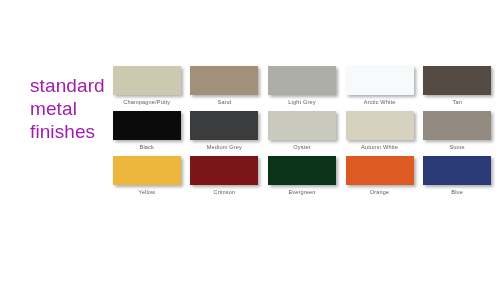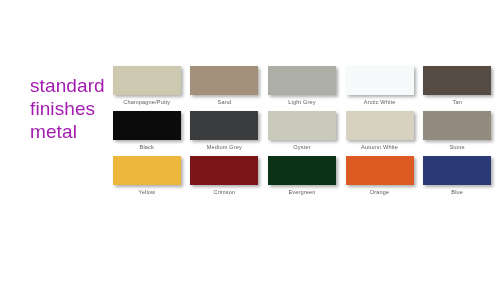--- a/index.html
+++ b/index.html
@@ -77,22 +77,22 @@
     letter-spacing: 0.15px;
   }
 </style>
 </head>
 <body>
 
 <div id="page">
 
   <div id="title-block">
     <span class="title-line">standard</span>
+    <span class="title-line">metal</span>
     <span class="title-line">finishes</span>
-    <span class="title-line">metal</span>
   </div>
 
   <div id="swatch-grid">
       <div class="swatch-row">
         <div class="swatch-cell">
           <div class="swatch-chip" style="background-color: rgb(205, 200, 176);"></div>
           <div class="swatch-label">Champagne/Putty</div>
         </div>
         <div class="swatch-cell">
           <div class="swatch-chip" style="background-color: rgb(163, 144, 122);"></div>

